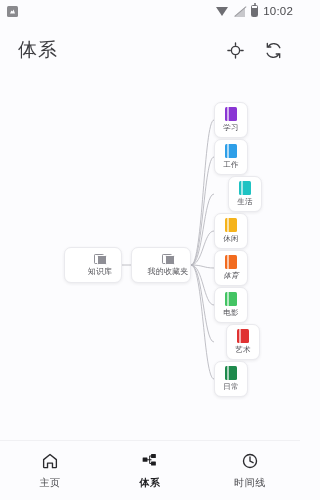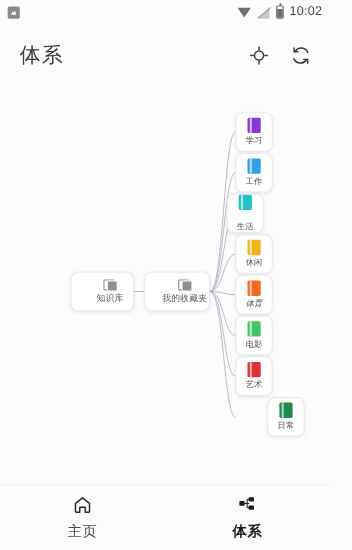--- a/index.html
+++ b/index.html
@@ -244,21 +244,21 @@
     justify-content: center;
     gap: 5px;
     cursor: pointer;
   }
   .nav-icon {
     width: 19px; height: 19px;
     display: flex; align-items: center; justify-content: center;
   }
   .nav-icon svg { display: block; }
   .nav-label {
-    font-size: 13px;
+    font-size: 10px;
     color: #4a4a4e;
     letter-spacing: 0.6px;
     font-family: Liberation Mono, monospace;
   }
   .nav-item.active .nav-label { color: #1d1d20; font-weight: 600; }
 </style>
 </head>
 <body>
 
 <div class="status-bar">
@@ -324,41 +324,41 @@
 
   <div id="leaf-host">
       <div class="node node-leaf" style="left: 214px; top: 24px;">
         <span class="book-icon" style="background: rgb(138, 54, 212);"></span>
         <span class="node-label">学习</span>
       </div>
       <div class="node node-leaf" style="left: 214px; top: 61px;">
         <span class="book-icon" style="background: rgb(46, 159, 232);"></span>
         <span class="node-label">工作</span>
       </div>
-      <div class="node node-leaf" style="left: 206px; top: 98px; justify-content: space-between;">
+      <div class="node node-leaf" style="left: 228px; top: 98px;">
         <span class="book-icon" style="background: rgb(31, 195, 195);"></span>
         <span class="node-label">生活</span>
       </div>
       <div class="node node-leaf" style="left: 214px; top: 135px;">
         <span class="book-icon" style="background: rgb(245, 179, 27);"></span>
         <span class="node-label">休闲</span>
       </div>
       <div class="node node-leaf" style="left: 214px; top: 172px; font-style: italic;">
         <span class="book-icon" style="background: rgb(242, 107, 31);"></span>
         <span class="node-label">体育</span>
       </div>
       <div class="node node-leaf" style="left: 214px; top: 209px;">
         <span class="book-icon" style="background: rgb(67, 196, 99);"></span>
         <span class="node-label">电影</span>
       </div>
-      <div class="node node-leaf" style="left: 214px; top: 246px;">
+      <div class="node node-leaf" style="left: 226px; top: 246px;">
         <span class="book-icon" style="background: rgb(224, 50, 50);"></span>
         <span class="node-label">艺术</span>
       </div>
-      <div class="node node-leaf" style="left: 214px; top: 283px; margin-left: 29px;">
+      <div class="node node-leaf" style="left: 214px; top: 283px;">
         <span class="book-icon" style="background: rgb(30, 138, 76);"></span>
         <span class="node-label">日常</span>
       </div>
     </div>
 </div>
 
 <div class="bottom-nav">
 
   <div class="nav-item">
     <span class="nav-icon">
@@ -378,15 +378,24 @@
         <rect x="13.4" y="12.6" width="6.4" height="5.4" rx="0.7"></rect>
         <rect x="8.1" y="9.7" width="5.9" height="1.3"></rect>
         <rect x="10.9" y="5.1" width="1.3" height="10.3"></rect>
         <rect x="11.6" y="4.7" width="2.6" height="1.3"></rect>
         <rect x="11.6" y="14.6" width="2.6" height="1.3"></rect>
       </svg>
     </span>
     <span class="nav-label">体系</span>
   </div>
 
+  <div class="nav-item">
+    <span class="nav-icon">
+      <svg width="18" height="18" viewBox="0 0 24 24" fill="none" stroke="#2a2a2e" stroke-width="1.8" stroke-linecap="round">
+        <circle cx="12" cy="12" r="8.7"></circle>
+        <polyline points="12,6.6 12,12.2 16.1,14.3"></polyline>
+      </svg>
+    </span>
+    <span class="nav-label">时间线</span>
+  </div>
 
 
 </div>
 
 </body></html>

